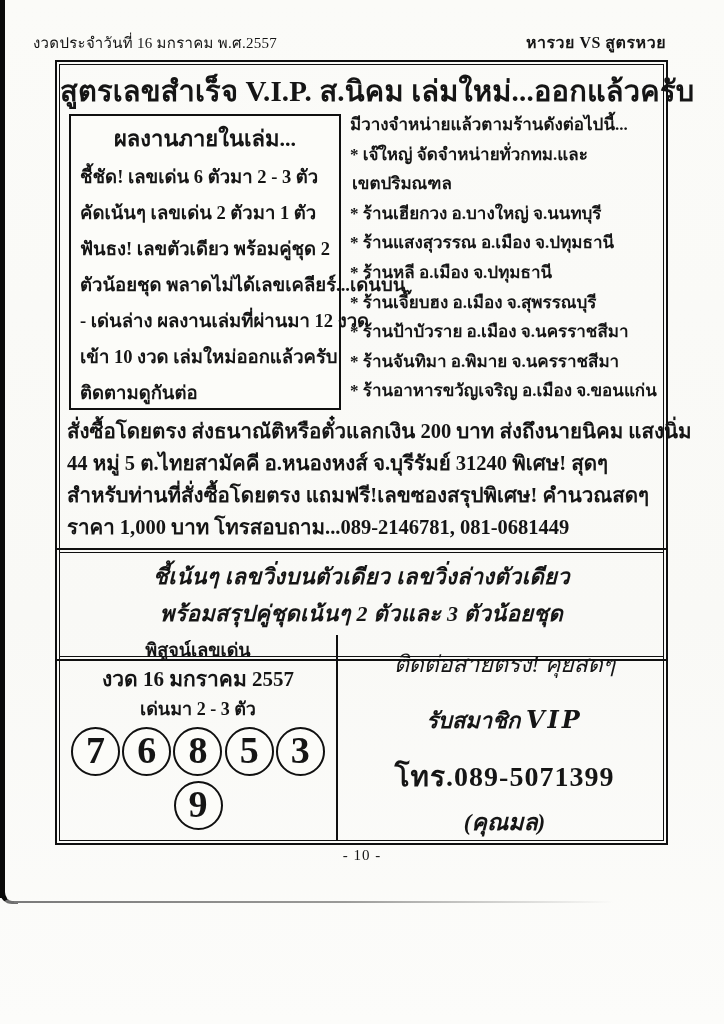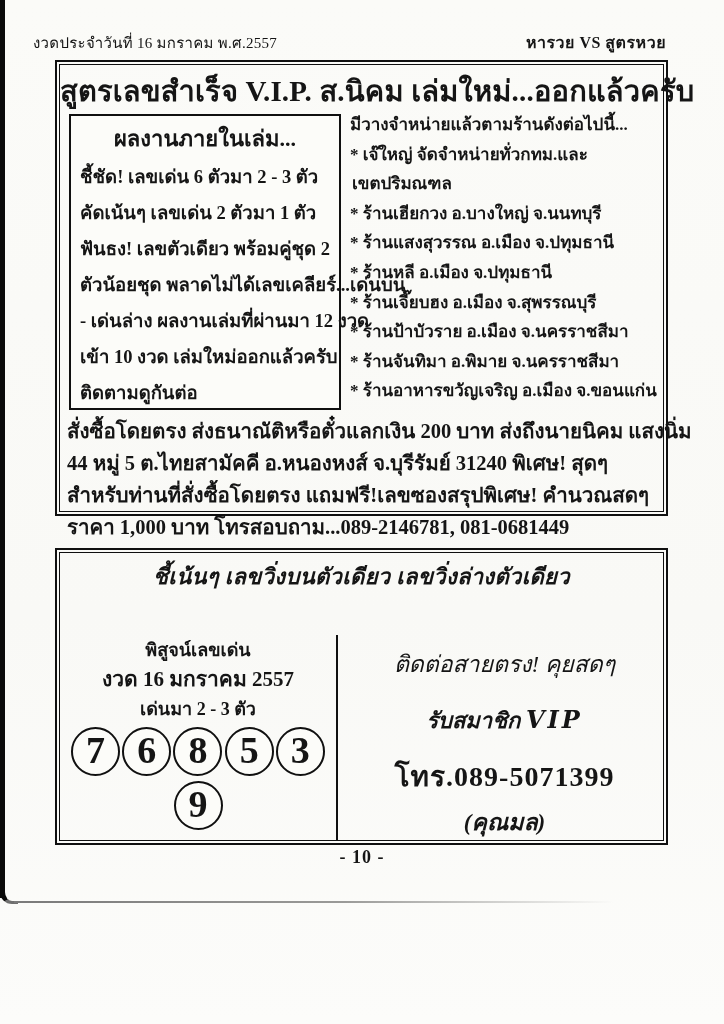--- a/index.html
+++ b/index.html
@@ -22,21 +22,21 @@
   
   .header { position: absolute; left: 33px; right: 58px; top: 30px; display: flex;
     justify-content: space-between; align-items: baseline; }
   .header-date { font-size: 15px; letter-spacing: .3px; }
   .header-brand { font-weight: bold; font-size: 16px; letter-spacing: .5px; }
 
   
   .dbl { position: absolute; border: 2px solid #101010; padding: 2px; background: transparent; }
   .dbl-inner { position: relative; width: 100%; height: 100%; border: 1.5px solid #101010; }
 
-  .top-box   { left: 55px; top: 60px;  width: 613px; height: 456px; }
+  .top-box   { left: 55px; top: 60px;  width: 613px; height: 601px; }
   .bottom-box{ left: 55px; top: 548px; width: 613px; height: 297px; }
 
   
   .main-title { position: absolute; top: 3px; left: 0; right: 0; text-align: center;
     font-weight: bold; font-size: 29px; letter-spacing: .2px; white-space: nowrap; }
 
   .results-box { position: absolute; left: 9px; top: 49px; width: 272px; height: 296px;
     border: 2px solid #101010; padding: 5px 9px 0 9px; background: #fcfcf9; }
   .results-heading { text-align: center; font-weight: bold; font-size: 22px; margin-bottom: 3px; }
   .results-line { font-size: 18.5px; font-weight: bold; line-height: 36px; white-space: nowrap; }
@@ -67,21 +67,21 @@
   .contact-col { flex: 1; text-align: center; padding-top: 6px; }
   .contact-line1 { font-size: 23px; font-weight: normal; font-style: italic; line-height: 47px; }
   .contact-line2 { font-size: 22px; font-weight: bold; font-style: italic; line-height: 64px; }
   .vip { font-family: "DejaVu Serif", serif; font-weight: bold; font-style: italic;
     font-size: 24px; letter-spacing: 3px; }
   .contact-phone { font-size: 28px; font-weight: bold; letter-spacing: 1px; line-height: 48px; }
   .contact-name { font-size: 23px; font-weight: bold; font-style: italic; line-height: 44px; }
 
   
   .footer { position: absolute; top: 847px; left: 0; right: 0; text-align: center;
-    font-size: 18px; font-weight: bold; letter-spacing: 1px; }
+    font-size: 15px; font-weight: normal; letter-spacing: 1px; }
 </style>
 </head>
 <body>
 
 <div class="page">
 
   <div class="scan-edge-left"></div>
   <div class="scan-corner"></div>
   <div class="scan-edge-bottom"></div>
 
@@ -127,20 +127,21 @@
       </div>
 
     </div>
   </div>
 
   <div class="dbl bottom-box">
     <div class="dbl-inner">
 
       <div class="headline">
         <div class="headline-line">ชี้เน้นๆ เลขวิ่งบนตัวเดียว เลขวิ่งล่างตัวเดียว</div>
+        <div class="headline-line">พร้อมสรุปคู่ชุดเน้นๆ 2 ตัวและ 3 ตัวน้อยชุด</div>
       </div>
 
       <div class="bottom-cols">
 
         <div class="proof-col">
           <div class="proof-title">พิสูจน์เลขเด่น</div>
           <div class="proof-draw">งวด 16 มกราคม 2557</div>
           <div class="proof-result">เด่นมา 2 - 3 ตัว</div>
           <div class="circles">
             <div class="num-circle">7</div>

